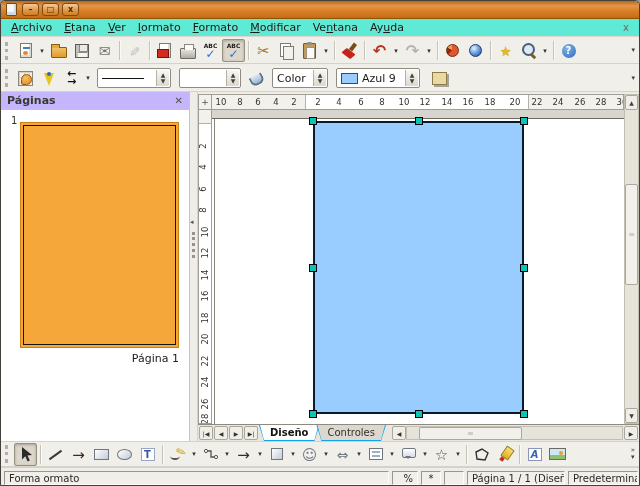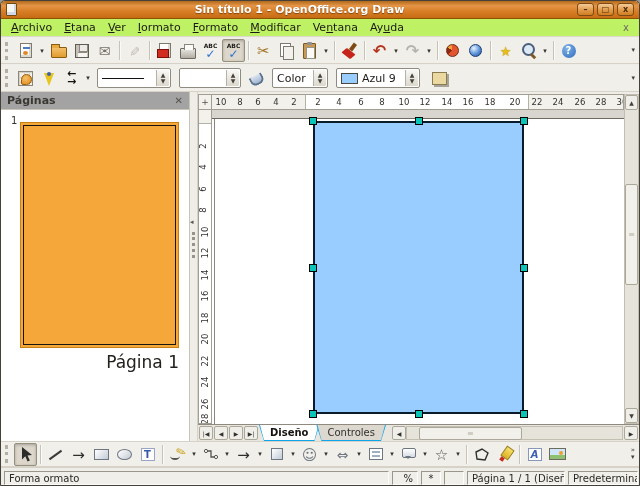--- a/index.html
+++ b/index.html
@@ -7,21 +7,21 @@
   .win{position:relative;width:640px;height:486px;background:#efede7;border:1px solid #45413a;border-radius:5px 5px 0 0;overflow:hidden;}
 
   
   .titlebar{position:absolute;left:0;top:0;right:0;height:18px;background:linear-gradient(180deg,#a86a20 0%,#e Solid 0%) ,#d97c24;background:linear-gradient(180deg,#b06a1c 0%,#e59547 28%,#d87e26 60%,#c66c13 100%);display:flex;align-items:center;border-bottom:1px solid #8f5200;border-radius:4px 4px 0 0;}
   .win-icon{width:11px;height:13px;margin:0 5px;background:#f7f5ef;border:1px solid #6f4a15;border-radius:1px;box-shadow:inset -2px -3px 0 #cfd8e8;}
   .title{flex:1;text-align:center;color:#fff;font-size:11px;font-weight:bold;text-shadow:0 1px 1px rgba(90,40,0,.65);white-space:nowrap;overflow:hidden;}
   .winbtns{display:flex;gap:3px;margin-right:5px;}
   .wbtn{width:17px;height:13px;border:1px solid #7c4a12;border-radius:3px;background:linear-gradient(#f2c astral,#d88a35);background:linear-gradient(180deg,#f4cb97,#e09a4b 55%,#d07e22);color:#4e2d00;font-size:8px;line-height:11px;text-align:center;font-weight:bold;}
 
   
-  .menubar{position:absolute;left:0;top:18px;right:0;height:18px;background:#bef264;border-bottom:1px solid #dcd8cf;display:flex;align-items:center;padding:0 4px;font-size:11px;color:#1c1a17;}
+  .menubar{position:absolute;left:0;top:18px;right:0;height:18px;background:#5eead4;border-bottom:1px solid #dcd8cf;display:flex;align-items:center;padding:0 4px;font-size:11px;color:#1c1a17;}
   .mi{padding:1px 6px;white-space:nowrap;cursor:default;}
   .mi i{font-style:normal;}
   .mi u{text-decoration:underline;}
   .menu-close{margin-left:auto;color:#6e6a62;font-size:10px;padding:0 6px;}
 
   
   .tb{position:absolute;left:0;right:0;display:flex;align-items:center;background:#f1efe9;border-bottom:1px solid #d6d2c8;padding:0 2px;}
   .tb1{top:37px;height:26px;}
   .tb2{top:64px;height:27px;}
   .tb3{top:440px;height:26px;border-top:1px solid #d6d2c8;}
@@ -81,27 +81,27 @@
   .i-can{width:14px;height:10px;border:2px solid #5a718f;border-top:none;border-radius:0 0 6px 6px;transform:rotate(-28deg);margin-top:3px;background:linear-gradient(#dfe7f2,#9fb4cf);}
   .i-shadowsq{width:15px;height:13px;background:#ecd9a2;border:1px solid #8a7c4e;box-shadow:2px 2px 0 #a8a398;}
 
   
   .combo{flex:none;height:20px;background:#fff;border:1px solid #908b80;border-radius:2px;display:flex;align-items:center;font-size:11px;color:#1c1a17;position:relative;padding:0 16px 0 4px;margin:0 4px;}
   .combo .spin{position:absolute;right:1px;top:1px;bottom:1px;width:13px;background:linear-gradient(#f8f7f4,#dcd8cd);border-left:1px solid #b5b1a6;border-radius:0 1px 1px 0;display:flex;flex-direction:column;align-items:center;justify-content:center;font-size:6px;line-height:6px;color:#44413a;}
   .swatch{width:17px;height:11px;border:1px solid #4a473f;margin-right:4px;flex:none;}
   .linepreview{width:42px;height:1px;background:#111;}
 
   
-  .panel-header{position:absolute;left:0;top:91px;width:189px;height:18px;background:#a3a3a3;border-bottom:1px solid #c9c5bb;border-right:1px solid #c9c5bb;display:flex;align-items:center;font-size:11px;font-weight:bold;color:#3a3833;padding:0 6px;}
+  .panel-header{position:absolute;left:0;top:91px;width:189px;height:18px;background:#c4b5fd;border-bottom:1px solid #c9c5bb;border-right:1px solid #c9c5bb;display:flex;align-items:center;font-size:11px;font-weight:bold;color:#3a3833;padding:0 6px;}
   .panel-close{margin-left:auto;font-weight:normal;color:#55524b;font-size:10px;}
   .panel-body{position:absolute;left:0;top:109px;width:189px;height:331px;background:#fff;border-right:1px solid #c9c5bb;}
   .thumb-num{position:absolute;left:10px;top:5px;font-size:10px;color:#33312c;}
   .page-thumb{position:absolute;left:19px;top:12px;width:159px;height:226px;background:#f5a73a;border:1px solid #c87f14;padding:2px;}
   .page-thumb-inner{width:100%;height:100%;border:1px solid #16160f;}
-  .thumb-caption{position:absolute;left:0;top:242px;width:178px;text-align:right;font-size:17px;color:#23211d;}
+  .thumb-caption{position:absolute;left:0;top:242px;width:178px;text-align:right;font-size:11px;color:#23211d;}
   .panel-splitter{position:absolute;left:189px;top:91px;width:8px;height:349px;background:#efede7;border-right:1px solid #d6d2c8;}
   .splitter-handle{position:absolute;left:2px;top:140px;height:26px;border-left:3px dotted #97928a;}
   .splitter-arrow{position:absolute;left:0px;top:126px;font-size:7px;color:#55524b;}
 
   
   .canvas-region{position:absolute;left:197px;top:91px;width:442px;height:349px;background:#efede7;}
   .ruler-corner{position:absolute;left:0;top:2px;width:14px;height:16px;background:#f3f1ec;border:1px solid #a39e93;font-size:9px;color:#55524b;display:flex;align-items:center;justify-content:center;}
   .ruler-box2{position:absolute;left:0;top:18px;width:14px;height:13px;background:#f3f1ec;border:1px solid #b5b1a6;border-top:none;}
   .h-ruler{position:absolute;left:14px;top:2px;width:412px;height:16px;background:#f3f1ec;border:1px solid #a39e93;border-left:none;overflow:hidden;}
   .h-page-band{position:absolute;left:93px;top:0;width:224px;height:100%;background:#fff;border-left:1px solid #b5b1a6;border-right:1px solid #b5b1a6;}
@@ -165,21 +165,20 @@
   .statusbar{position:absolute;left:0;right:0;top:466px;height:20px;background:#efede7;border-top:1px solid #d6d2c8;font-size:10px;color:#2a2824;}
   .cell{position:absolute;top:3px;height:14px;background:#f1efe9;border:1px solid;border-color:#9b968b #fdfcfa #fdfcfa #9b968b;display:flex;align-items:center;padding:0 4px;white-space:nowrap;overflow:hidden;}
 </style>
 </head>
 <body>
 
 <div class="win">
 
   <div class="titlebar">
     <span class="win-icon"></span>
-    <span class="title">Sin título 1 - OpenOffice.org Draw</span>
     <span class="winbtns">
       <span class="wbtn">–</span>
       <span class="wbtn">□</span>
       <span class="wbtn">x</span>
     </span>
   </div>
 
   <div class="menubar">
     <span class="mi"><i></i><u>A</u><i>rchivo</i></span>
     <span class="mi"><i></i><u>E</u><i>tana</i></span>

